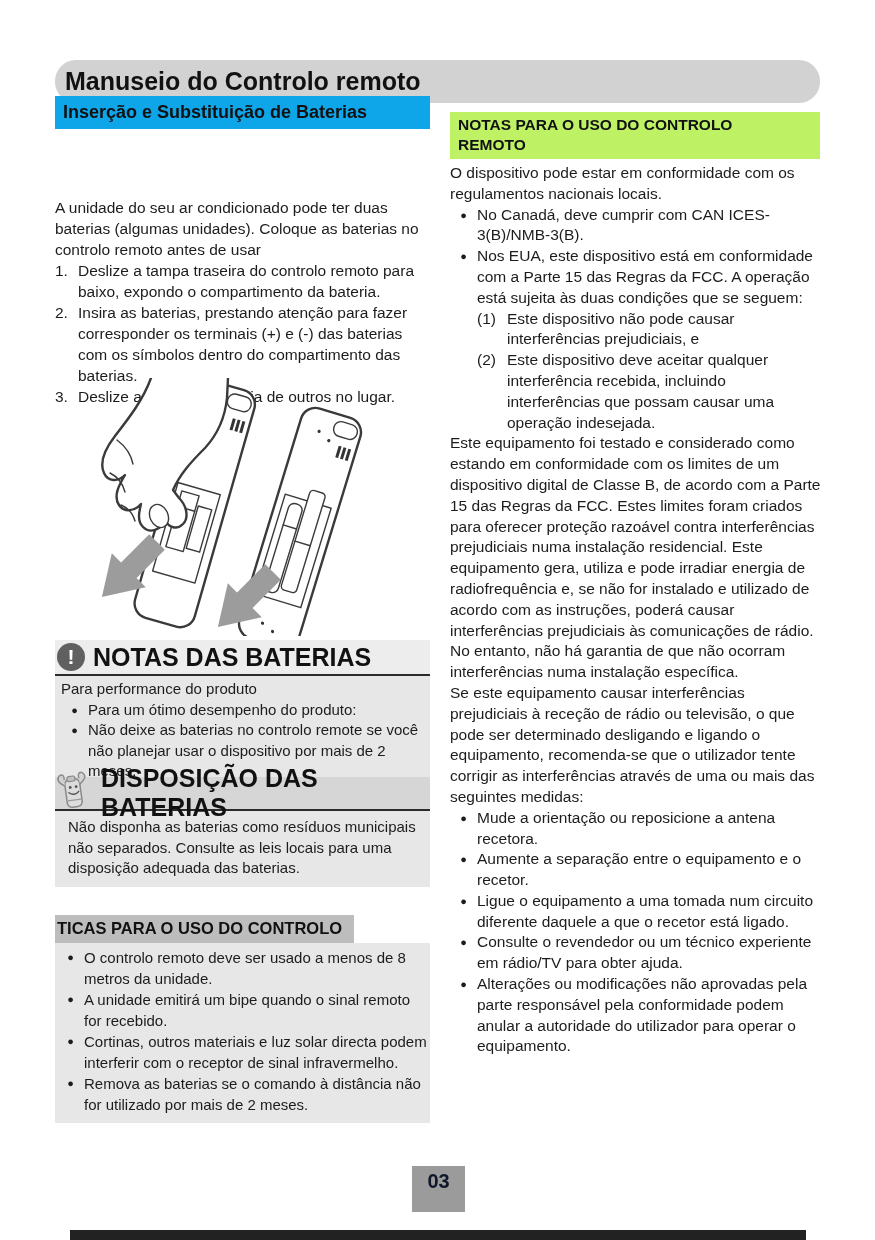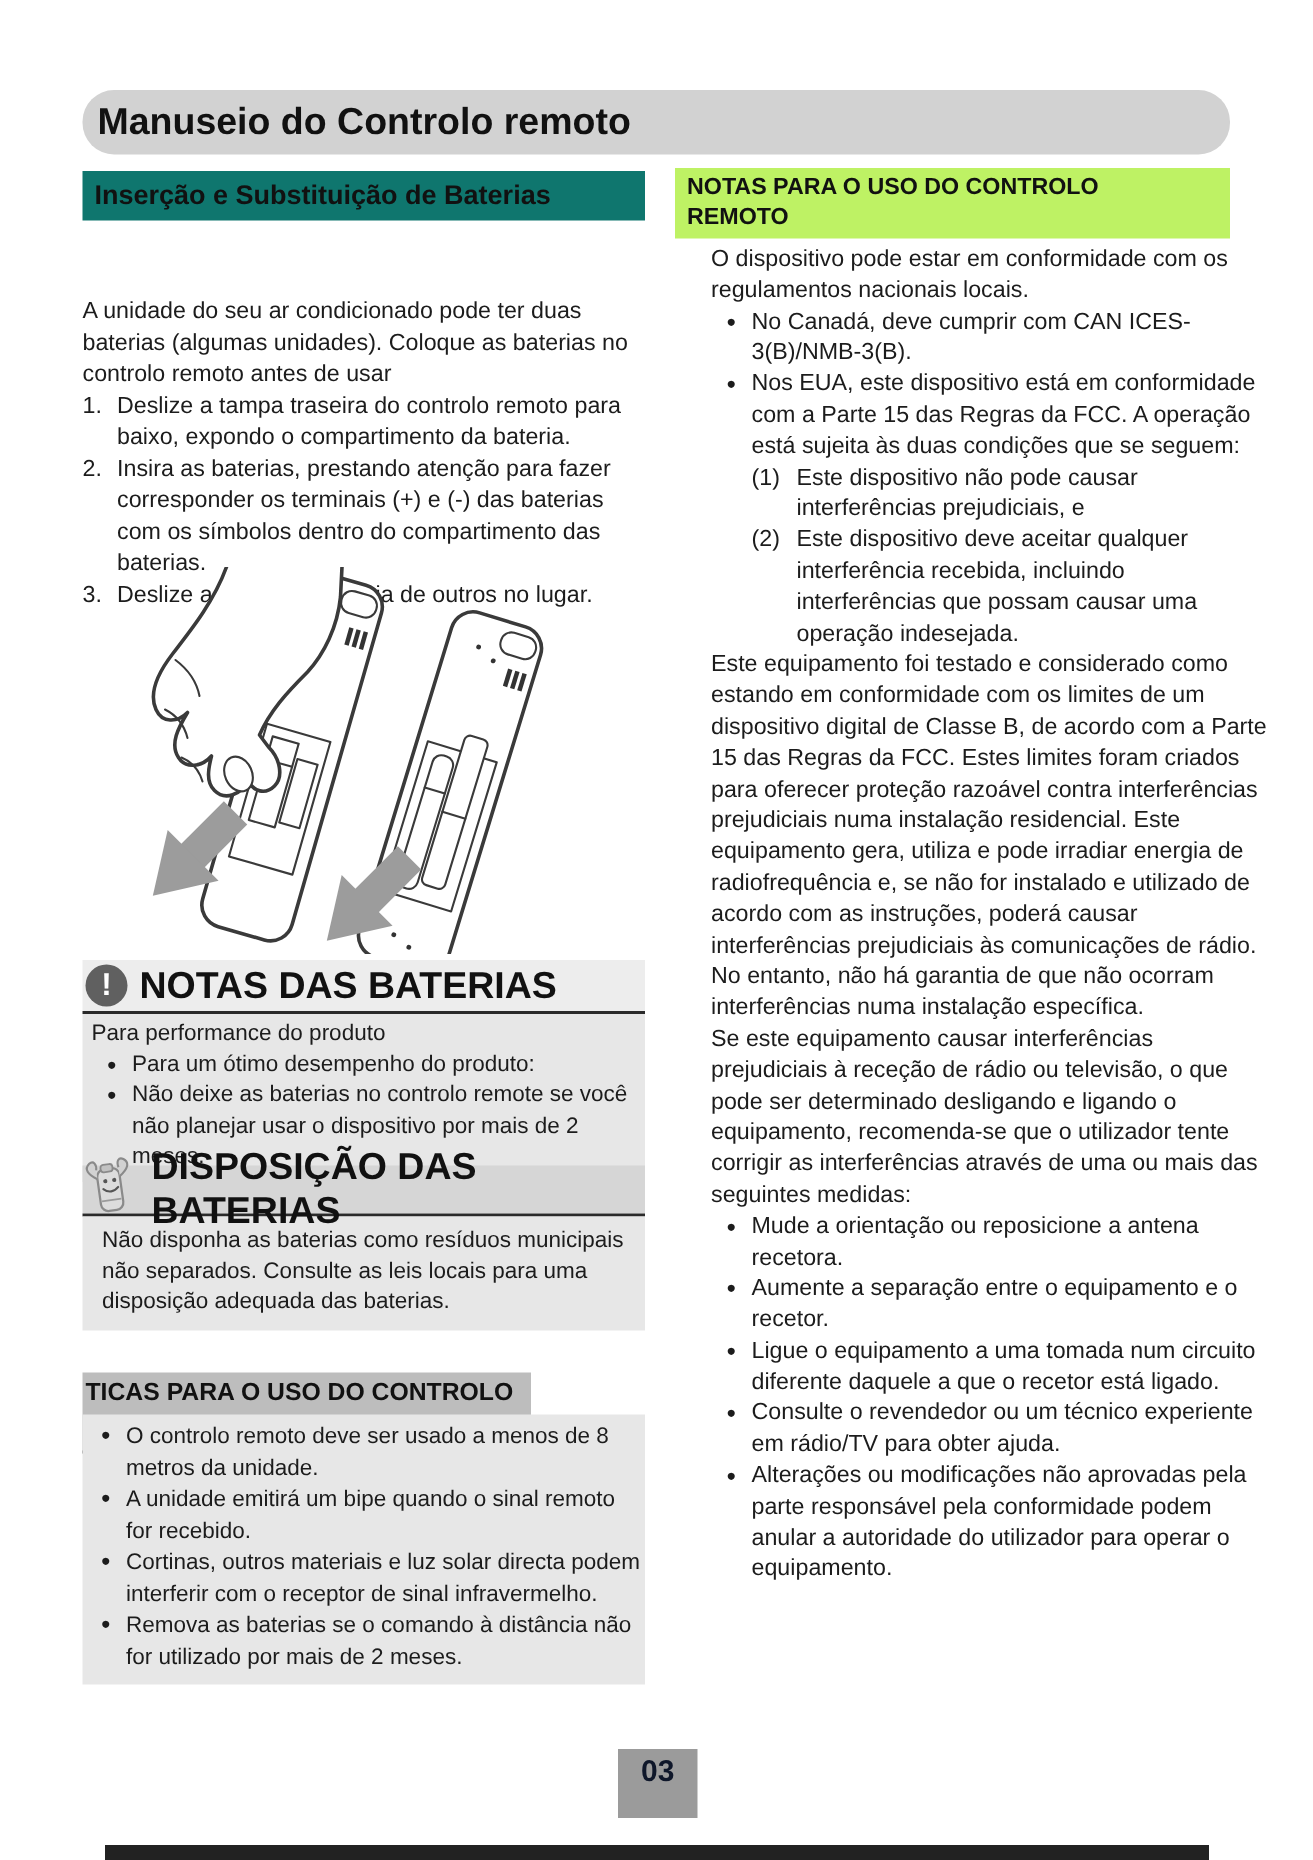--- a/index.html
+++ b/index.html
@@ -3,21 +3,21 @@
 <meta charset="utf-8">
 <style>
   html,body{margin:0;padding:0;background:#fff;}
   .page{position:relative;width:875px;height:1240px;background:#ffffff;overflow:hidden;
         font-family:"Liberation Sans","DejaVu Sans",sans-serif;color:#1c1c1c;}
   .abs{position:absolute;}
 
   
   .title-banner{left:55px;top:60px;width:765px;height:43px;background:#d2d2d2;
     font-size:25px;font-weight:bold;line-height:43px;padding-left:10px;box-sizing:border-box;color:#111;border-radius:21px;}
-  .left-heading{left:55px;top:114px;width:375px;height:33px;background:#0f766e;
+  .left-heading{left:55px;top:96px;width:375px;height:33px;background:#0ea5e9;
     font-size:18px;font-weight:bold;line-height:33px;padding-left:8px;box-sizing:border-box;color:#111;}
   .right-heading{left:450px;top:112px;width:370px;height:47px;background:#bef264;
     font-size:15.5px;font-weight:bold;box-sizing:border-box;padding:3px 8px;color:#111;}
   .right-heading .wrapbox{width:300px;line-height:20px;}
 
   
   .textcol{font-size:15.5px;line-height:21px;color:#1c1c1c;margin-top:44px;}
   .left-intro{left:55px;top:153px;width:378px;}
   .srow{display:flex;}
   .snum{flex:none;width:23px;}
@@ -41,21 +41,21 @@
   .notas-block .block-head{background:#ededed;}
   .dispo-block{top:777px;}
   .dispo-block .block-head{background:#d6d6d6;height:32px;}
   .dispo-body{padding:6px 4px 8px 13px;}
   .tips-banner{left:55px;top:915px;width:299px;background:#bdbdbd;border-bottom:2px solid #4a4a4a;
     font-size:16.5px;font-weight:bold;line-height:26px;padding-left:2px;box-sizing:border-box;color:#111;}
   .tips-body{left:55px;top:943px;width:375px;background:#e7e7e7;font-size:15px;line-height:21px;
     padding:4px 2px 8px 2px;box-sizing:border-box;}
 
   
-  .right-col{left:450px;top:163px;width:372px;font-size:15.5px;line-height:20.8px;margin-left:24px;}
+  .right-col{left:450px;top:163px;width:372px;font-size:15.5px;line-height:20.8px;}
   .nrow{display:flex;margin-left:27px;}
   .nnum{flex:none;width:30px;}
 
   
   .pagenum{left:412px;top:1166px;width:53px;height:46px;background:#9b9b9b;color:#0f172a;
     font-size:20px;font-weight:bold;text-align:center;line-height:30px;}
   .footer-bar{left:70px;top:1230px;width:736px;height:10px;background:#222;}
 
   svg .ln{fill:none;stroke:#3a3a3a;stroke-width:2.4;stroke-linecap:round;stroke-linejoin:round;}
   svg .fw{fill:#ffffff;}

